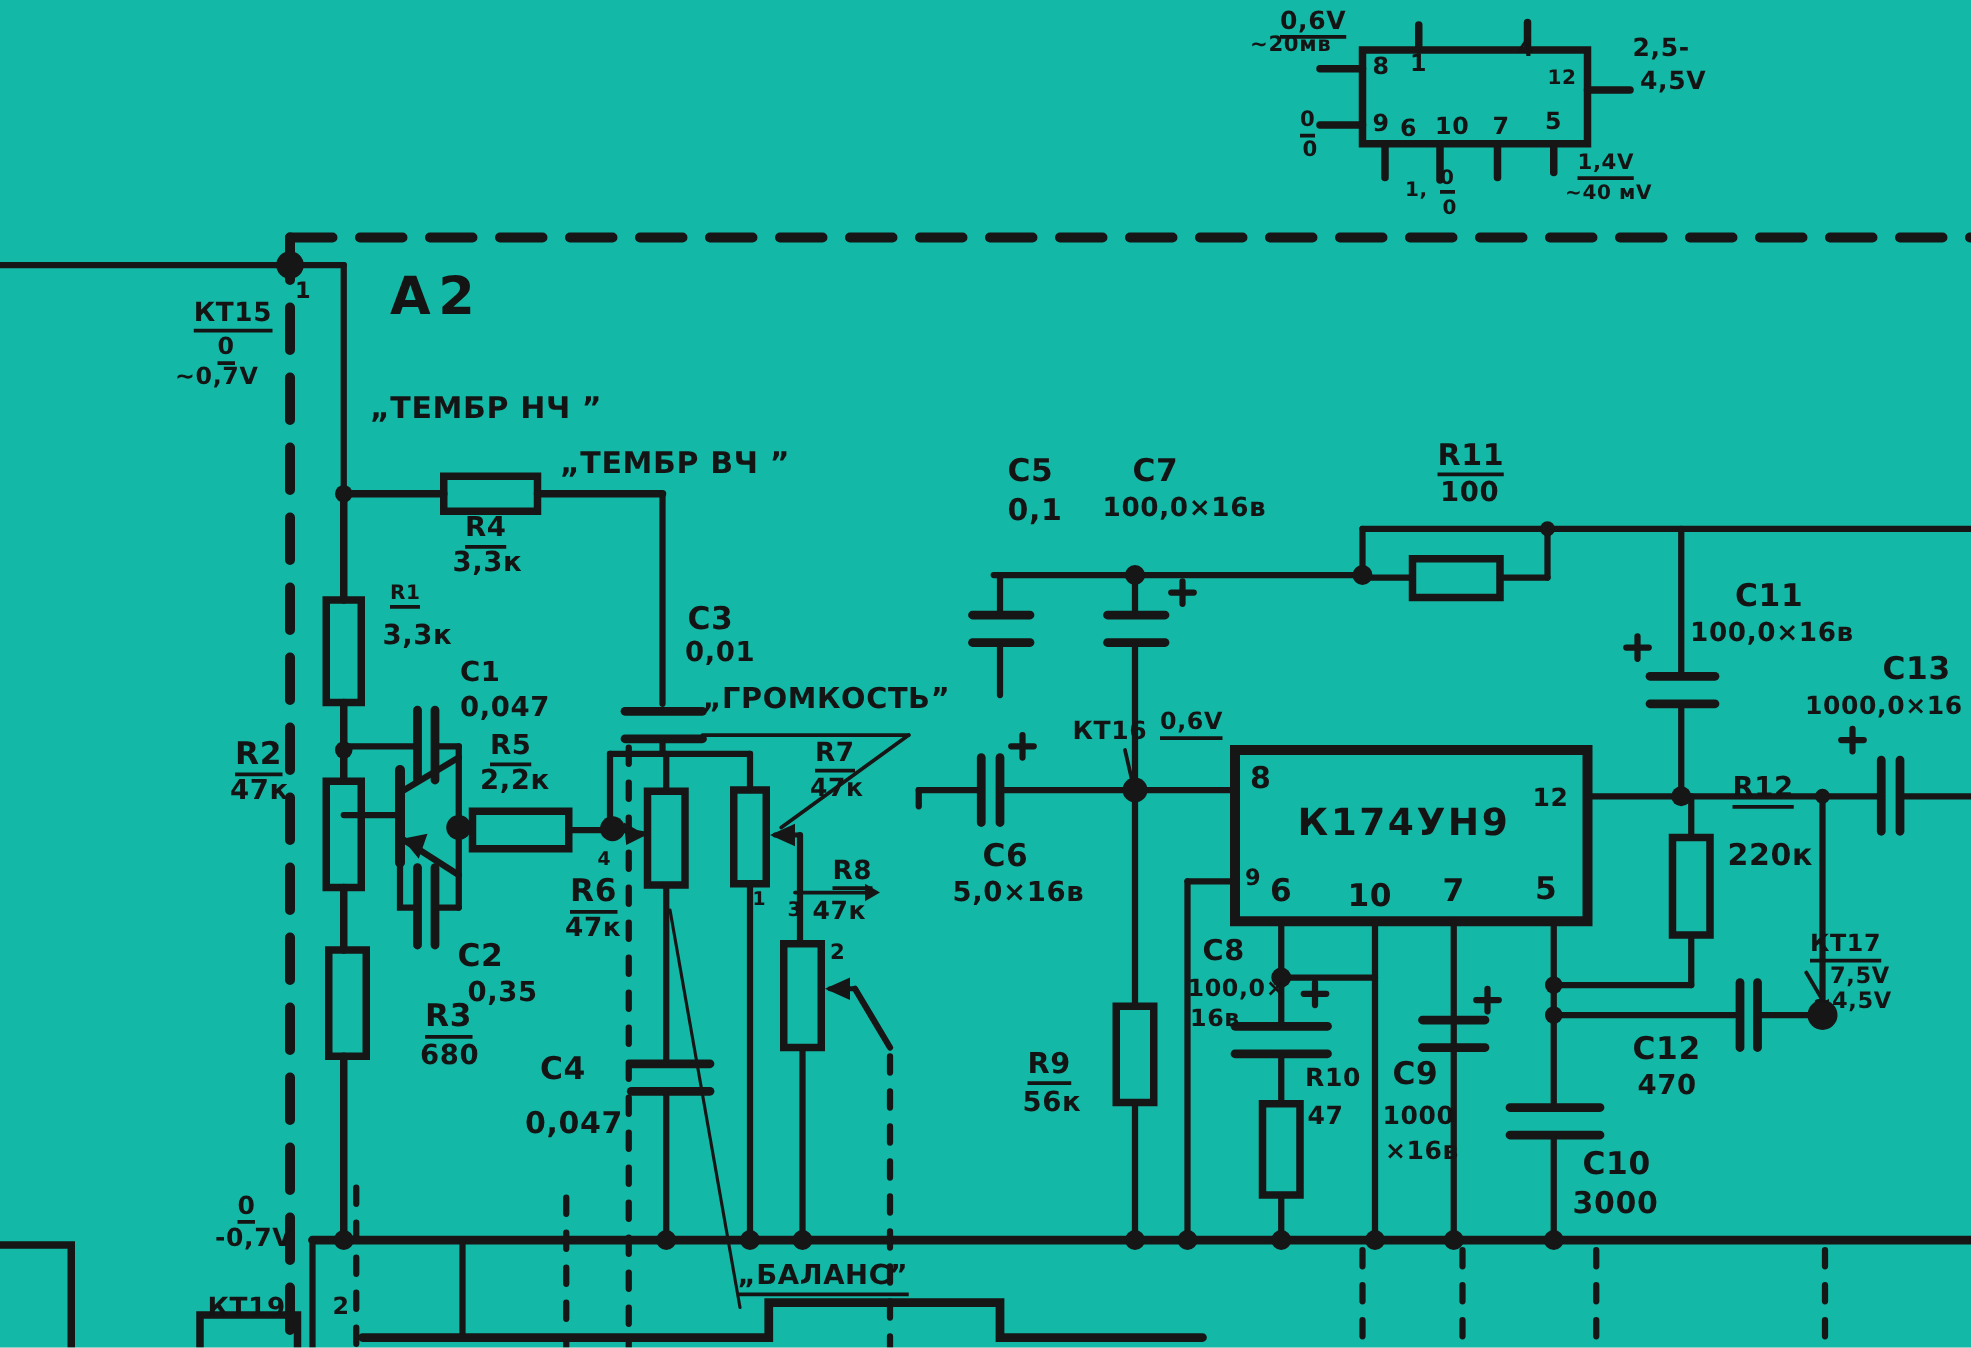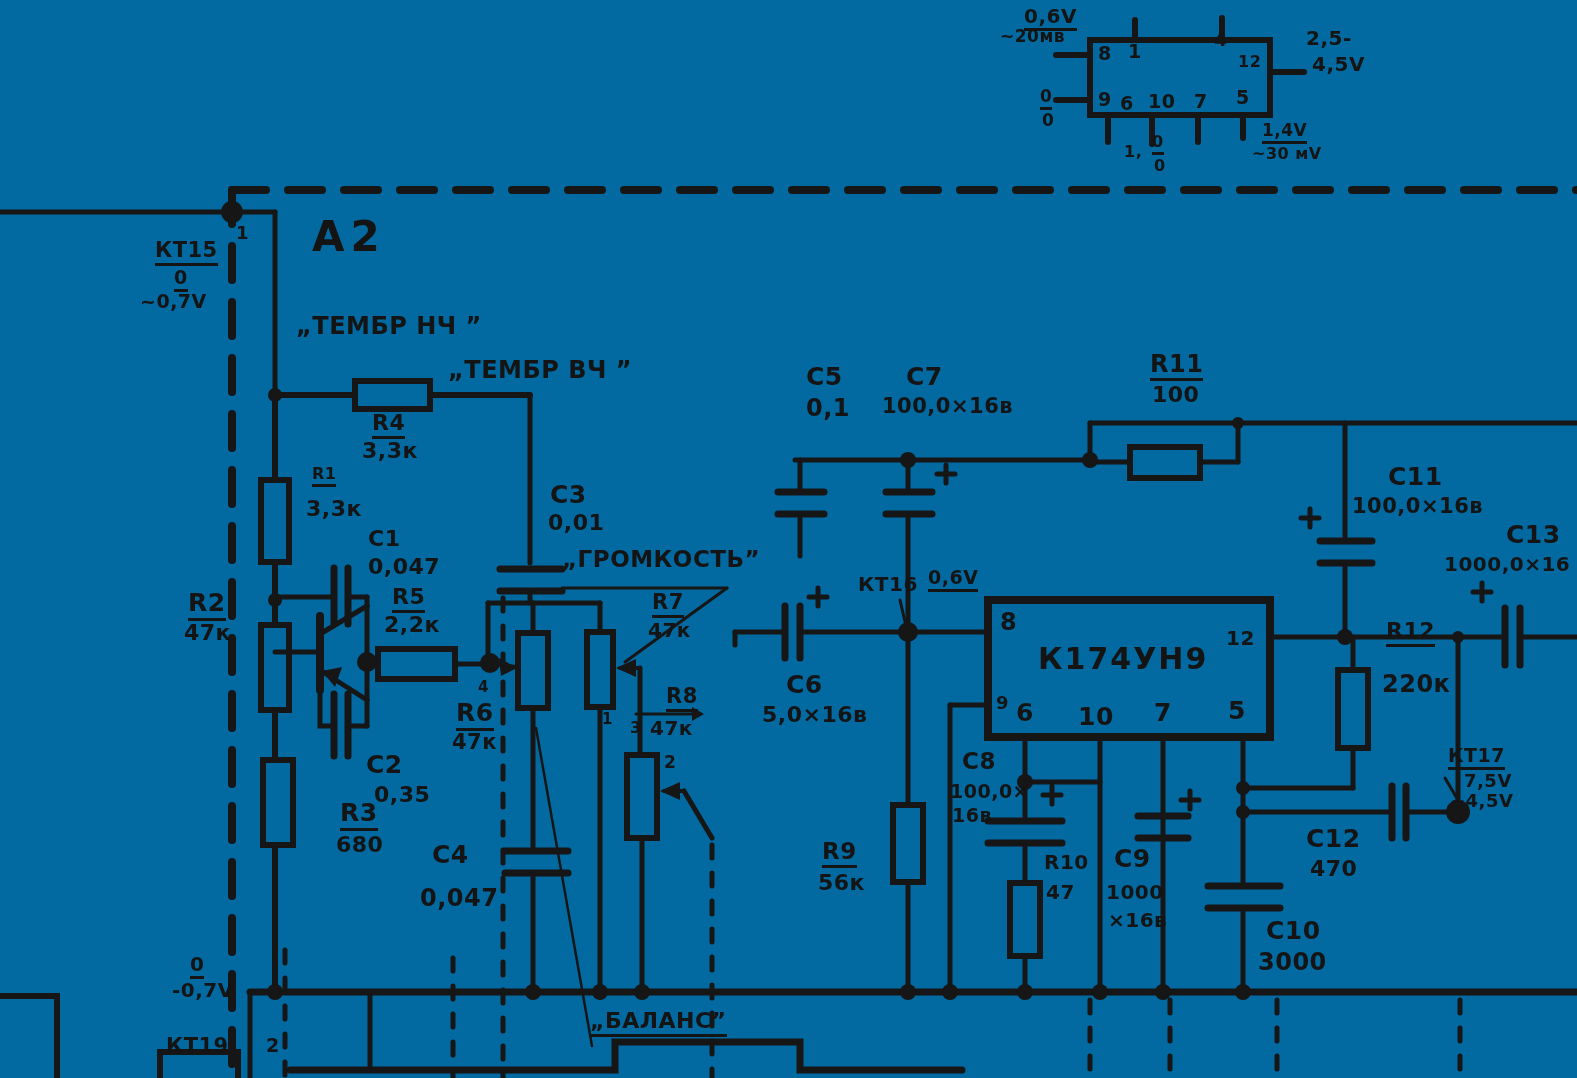--- a/index.html
+++ b/index.html
@@ -1,17 +1,17 @@
 <!DOCTYPE html>
 <html><head>
 <meta charset="utf-8">
 <style>
   html,body{margin:0;padding:0;background:#e8e8e4;}
   #stage{
-    position:relative;width:1577px;height:1078px;background:#0369a1;
+    position:relative;width:1577px;height:1078px;background:#14b8a6;
     overflow:hidden;
     font-family:"DejaVu Sans", sans-serif;
   }
   #stage svg{position:absolute;left:0;top:0;}
   .lbl{
     position:absolute;color:#141414;font-weight:700;line-height:1.02;
     white-space:pre;letter-spacing:.5px;
     transform-origin:0 0;
   }
   .ul{border-bottom:3px solid #141414;padding-bottom:2px;}
@@ -310,21 +310,21 @@
     <div class="lbl" style="left: 1042px; top: 112px; font-size: 17px;">0</div>
     <div class="lbl" style="left: 1098px; top: 90px; font-size: 19px;">9</div>
     <div class="lbl" style="left: 1120px; top: 94px; font-size: 19px;">6</div>
     <div class="lbl" style="left: 1148px; top: 92px; font-size: 19px;">10</div>
     <div class="lbl" style="left: 1194px; top: 92px; font-size: 19px;">7</div>
     <div class="lbl" style="left: 1236px; top: 88px; font-size: 19px;">5</div>
     <div class="lbl" style="left: 1124px; top: 144px; font-size: 16px;">1,</div>
     <div class="lbl ul" style="left: 1152px; top: 134px; font-size: 16px;">0</div>
     <div class="lbl" style="left: 1154px; top: 158px; font-size: 16px;">0</div>
     <div class="lbl ul" style="left: 1262px; top: 122px; font-size: 17px;">1,4V</div>
-    <div class="lbl" style="left: 1252px; top: 146px; font-size: 16px;">~30 мV</div>
+    <div class="lbl" style="left: 1252px; top: 146px; font-size: 16px;">~40 мV</div>
     <div class="lbl" style="left: 312px; top: 216px; font-size: 42px; letter-spacing: 6px;">А2</div>
     <div class="lbl ul" style="left: 155px; top: 240px; font-size: 21px;">КТ15</div>
     <div class="lbl ul" style="left: 174px; top: 268px; font-size: 19px;">0</div>
     <div class="lbl" style="left: 140px; top: 292px; font-size: 19px; text-align: right;">~0,7V</div>
     <div class="lbl" style="left: 236px; top: 224px; font-size: 18px;">1</div>
     <div class="lbl" style="left: 296px; top: 314px; font-size: 24px;">„ТЕМБР НЧ ”</div>
     <div class="lbl" style="left: 448px; top: 358px; font-size: 24px;">„ТЕМБР ВЧ ”</div>
     <div class="lbl ul" style="left: 372px; top: 412px; font-size: 22px;">R4</div>
     <div class="lbl" style="left: 362px; top: 440px; font-size: 22px;">3,3к</div>
     <div class="lbl ul" style="left: 312px; top: 466px; font-size: 16px;">R1</div>

